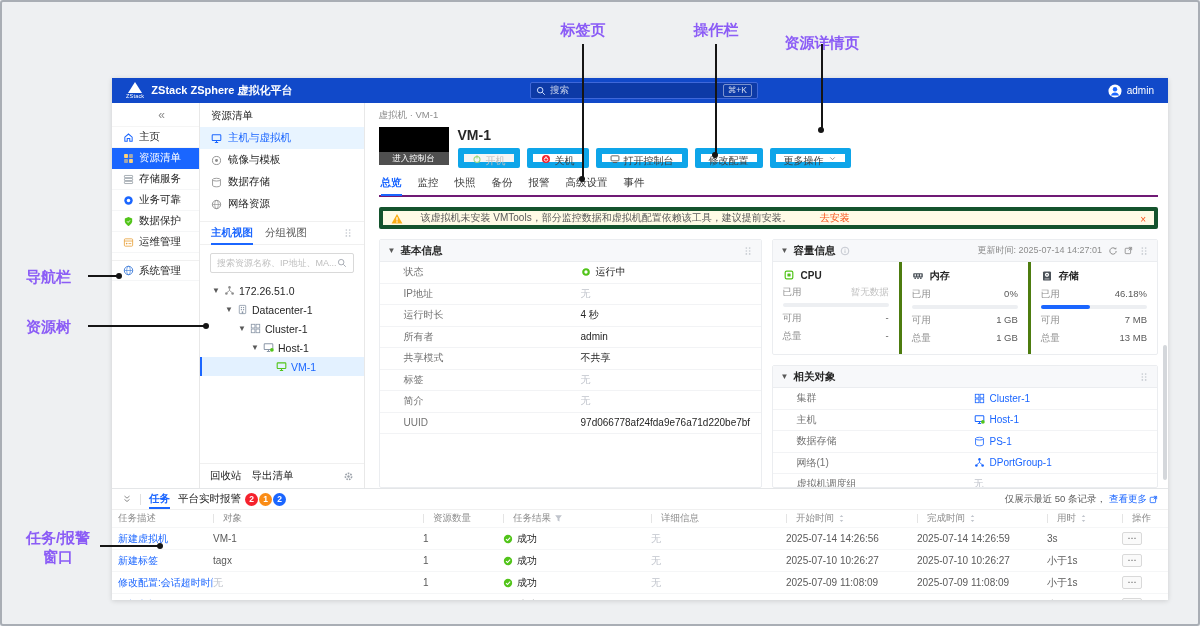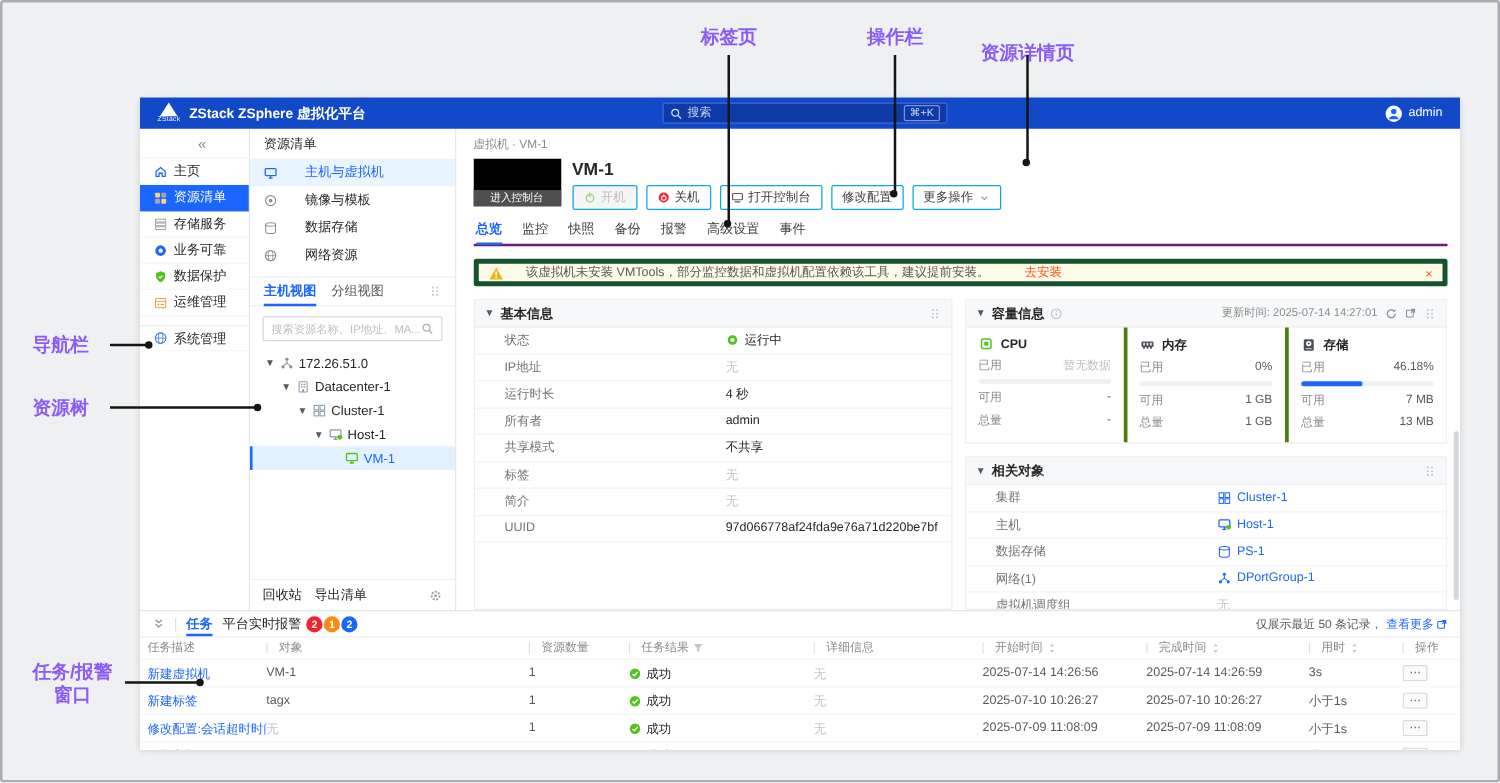--- a/index.html
+++ b/index.html
@@ -42,21 +42,21 @@
   .nav-collapse { height:24px; display:flex; align-items:center; justify-content:flex-end; padding-right:34px;
                   color:#8c8c8c; font-size:12px; border-bottom:1px solid #f5f5f5; }
   .nav-item { height:21px; display:flex; align-items:center; gap:5px; padding-left:11px; font-size:10.5px;
               color:#262626; border-bottom:1px solid #f5f6f7; cursor:pointer; white-space:nowrap; }
   .nav-item.active { background:#1a66ff; color:#fff; border-color:#1a66ff; }
   .nav-item.sep { margin-top:7px; border-top:1px solid #f0f0f0; }
 
   
   .respanel { flex:0 0 155px; border-right:1px solid #e8e8e8; display:flex; flex-direction:column; min-height:0; }
   .res-header { flex:0 0 24px; line-height:24px; padding-left:11px; font-size:10.5px; color:#262626; }
-  .res-item { height:22px; display:flex; align-items:center; gap:22px; padding-left:11px; font-size:10.5px; color:#262626; cursor:pointer; white-space:nowrap; }
+  .res-item { height:22px; display:flex; align-items:center; gap:6px; padding-left:11px; font-size:10.5px; color:#262626; cursor:pointer; white-space:nowrap; }
   .res-item.active { background:#e8f4ff; color:#1b66ff; }
   .view-tabs { margin-top:6px; flex:0 0 24px; border-top:1px solid #f0f0f0; border-bottom:1px solid #f0f0f0;
                display:flex; align-items:center; padding:0 11px; gap:12px; font-size:10.5px; color:#595959; }
   .vt { height:100%; display:flex; align-items:center; position:relative; cursor:pointer; white-space:nowrap; }
   .vt.active { color:#1b66ff; font-weight:bold; }
   .vt.active:after { content:""; position:absolute; left:0; right:0; bottom:-1px; height:2px; background:#1b66ff; }
   .view-tabs .ic { margin-left:auto; }
   .tree-search { flex:0 0 20px; margin:8px 10px 5px; border:1px solid #d9d9d9; border-radius:2px;
                  display:flex; align-items:center; padding:0 6px; }
   .tree-search .ph { font-size:9px; color:#bfbfbf; flex:1; white-space:nowrap; overflow:hidden; }
@@ -72,22 +72,22 @@
   
   .main { flex:1; min-width:0; position:relative; display:flex; flex-direction:column; padding:6px 10px 0 14px; overflow:hidden; }
   .breadcrumb { font-size:9.5px; color:#8c8c8c; height:13px; }
   .vmheader { display:flex; margin-top:5px; }
   .thumb { flex:0 0 70px; height:38px; background:#000; position:relative; cursor:pointer; }
   .thumb-strip { position:absolute; left:0; right:0; bottom:0; height:13px; background:#4f4f4f; color:#fff;
                  font-size:8.5px; display:flex; align-items:center; justify-content:center; }
   .vmmeta { margin-left:9px; }
   .vmtitle { font-size:14px; font-weight:bold; color:#262626; }
   .actions { display:flex; gap:7px; margin-top:5px; }
-  .abtn { height:20px; padding:0 8px; border:1px solid #0ea5e9; border-radius:2px; background:#fff;
-          font-size:10px; color:#404040; display:flex; align-items:center; gap:4px; cursor:pointer; white-space:nowrap; }
+  .abtn { height:20px; padding:0 8px; border:6px solid #0ea5e9; border-radius:2px; background:#fff;
+          font-size:10px; color:#404040; display:flex; align-items:flex-start; gap:4px; cursor:pointer; white-space:nowrap; }
   .abtn.disabled { background:#f5f5f5; color:#bfbfbf; cursor:default; }
   .tabs { display:flex; gap:12px; margin-top:8px; border-bottom:2px solid #701a75; font-size:10.5px; }
   .tab { padding:0 2px 5px; color:#404040; cursor:pointer; position:relative; white-space:nowrap; }
   .tab.active { color:#1b66ff; font-weight:bold; }
   .tab.active:after { content:""; position:absolute; left:2px; right:2px; bottom:-1px; height:2px; background:#1b66ff; }
   .warning { margin-top:10px; flex:0 0 22px; background:#fffbe6; border:4px solid #14532d; border-radius:2px;
              display:flex; align-items:flex-end; gap:18px; padding:0 8px; font-size:10px; color:#595959; }
   .warn-link { color:#fa541c; margin-left:10px; cursor:pointer; }
   .warn-close { margin-left:auto; color:#fa541c; font-size:10px; cursor:pointer; }
   .cards { display:flex; gap:10px; margin-top:10px; flex:1; min-height:0; overflow:hidden; }

